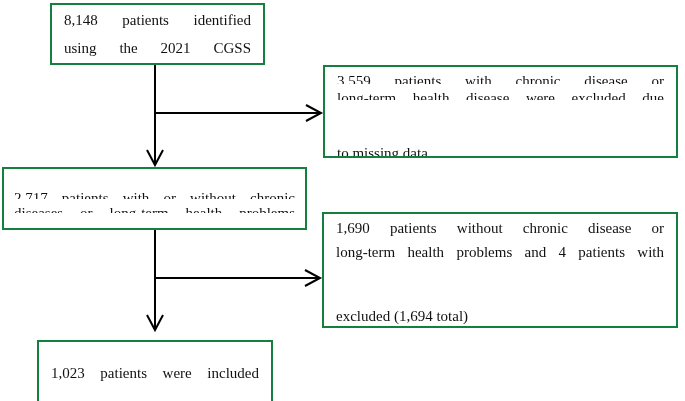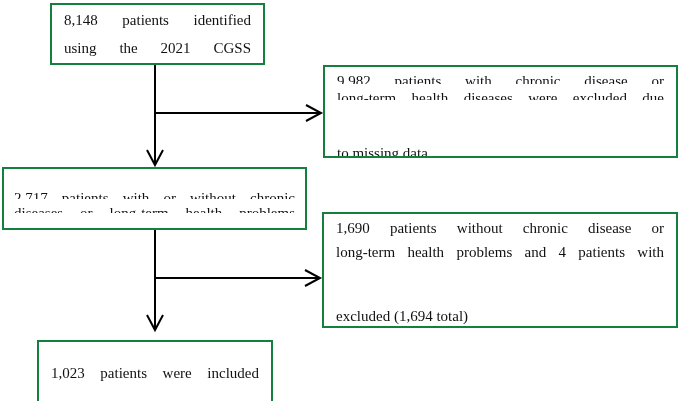--- a/index.html
+++ b/index.html
@@ -82,22 +82,22 @@
       <polyline points="305,270 320,278 305,286"></polyline>
     </g>
   </svg>
 
   <div class="box b-identified">
     <span class="line">8,148 patients identified</span>
     <span class="line">using the 2021 CGSS</span>
   </div>
 
   <div class="box b-excl1">
-    <span class="line">9,982 patients with chronic disease or</span>
-    <span class="line">long-term health diseases were excluded due</span>
+    <span class="line">3,559 patients with chronic disease or</span>
+    <span class="line">long-term health disease were excluded due</span>
     <span class="line last">to missing data</span>
   </div>
 
   <div class="box b-eligible">
     <span class="line">2,717 patients with or without chronic</span>
     <span class="line">diseases or long-term health problems</span>
   </div>
 
   <div class="box b-excl2">
     <span class="line">1,690 patients without chronic disease or</span>

